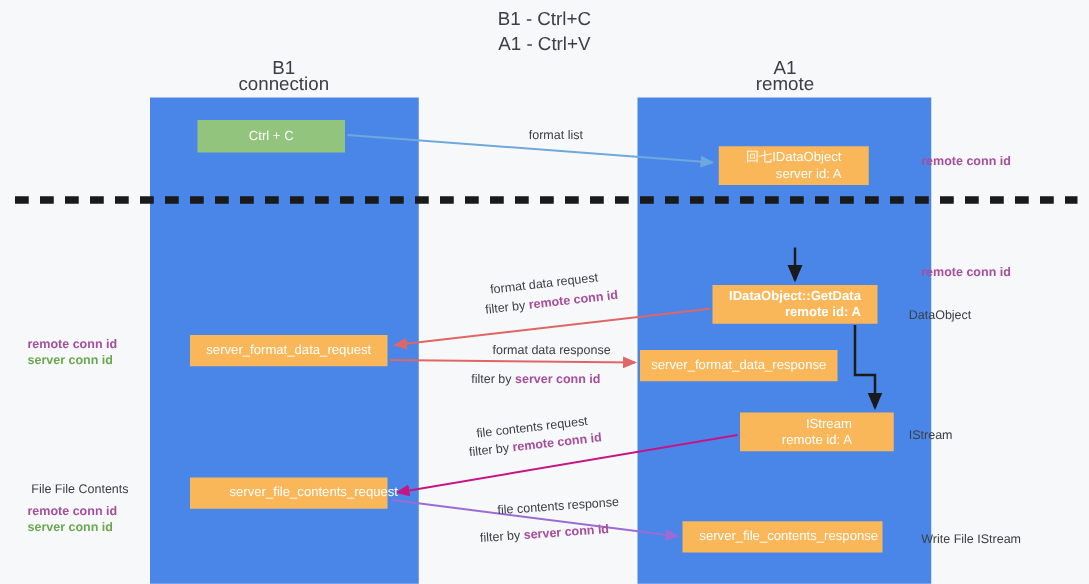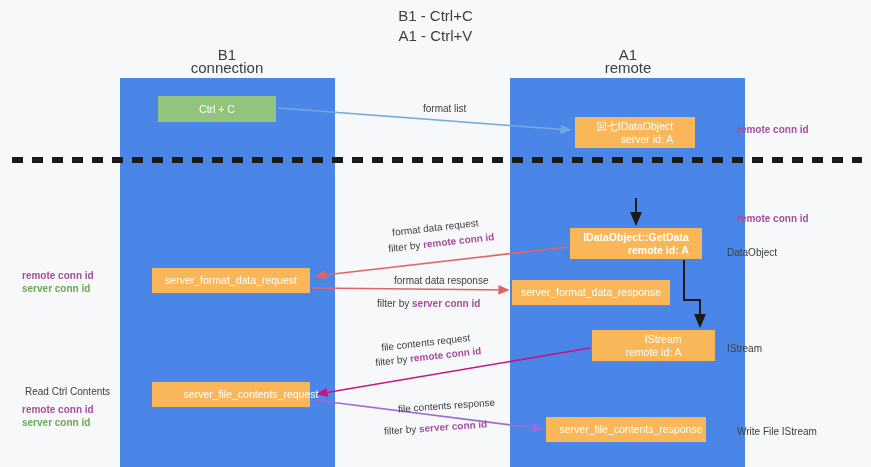--- a/index.html
+++ b/index.html
@@ -159,16 +159,16 @@
   <div class="elabel" id="l-fcresp2"><span>filter by </span><span class="purple">server conn id</span></div>
 
   <div class="margin purple" id="m-r-remote1">remote conn id</div>
   <div class="margin purple" id="m-r-remote2">remote conn id</div>
   <div class="margin" id="m-r-dataobject">DataObject</div>
   <div class="margin" id="m-r-istream">IStream</div>
   <div class="margin" id="m-r-write">Write File IStream</div>
 
   <div class="margin" id="m-l-conn"><span class="purple">remote conn id</span><br><span class="green-t">server conn id</span></div>
 
-  <div class="margin" id="m-l-read">Read Ctrl Contents</div>
+  <div class="margin" id="m-l-read">File File Contents</div>
   <div class="margin" id="m-l-conn2"><span class="purple">remote conn id</span><br><span class="green-t">server conn id</span></div>
 
 </div>
 
 </body></html>

